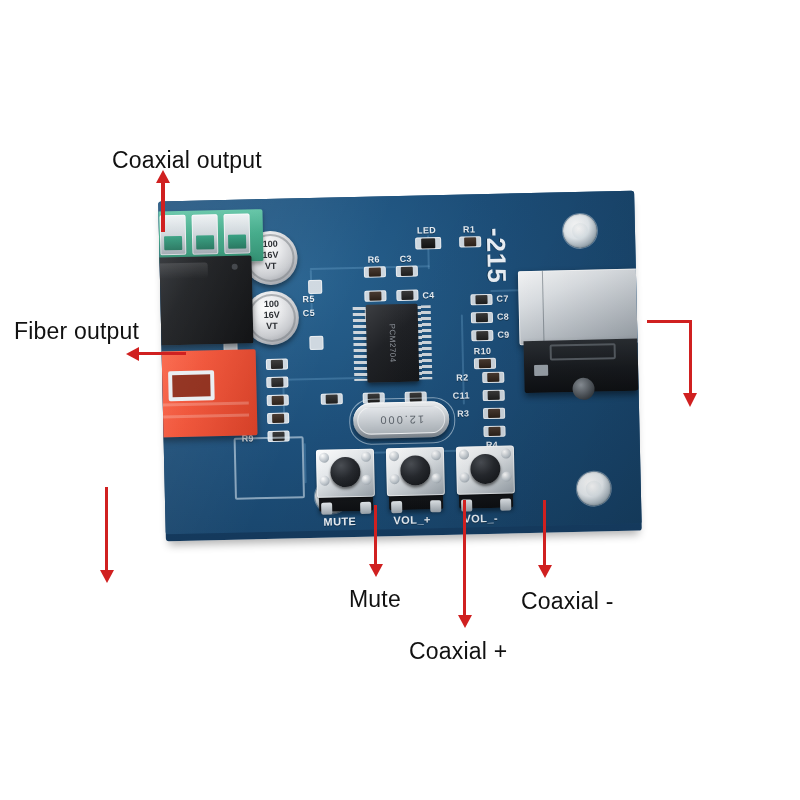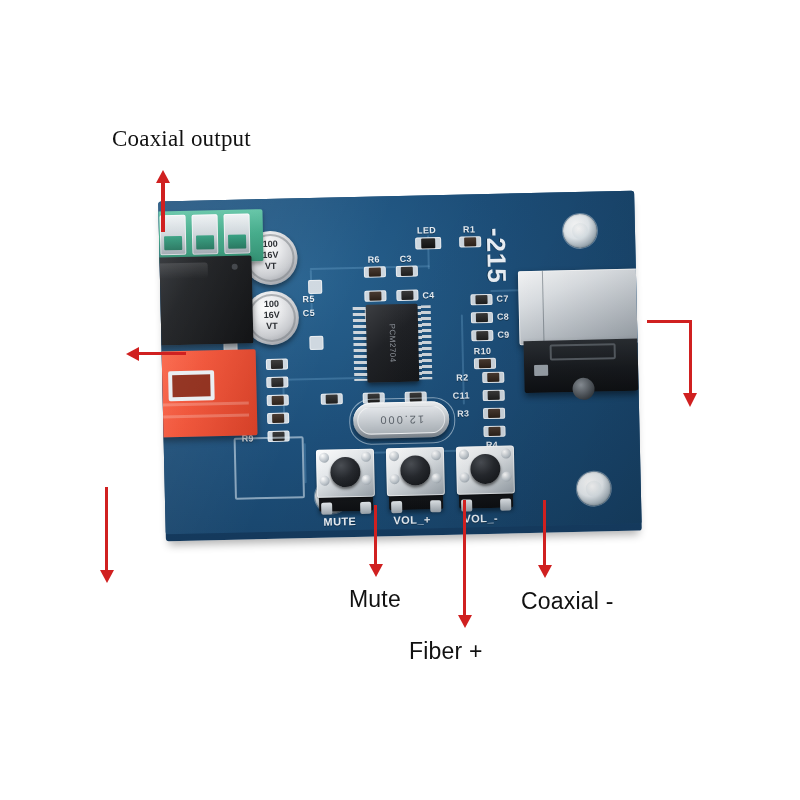--- a/index.html
+++ b/index.html
@@ -16,21 +16,21 @@
   .callout{
     position:absolute;
     color:#111;
     font-family:"Liberation Sans", sans-serif;
     font-weight:400;
     font-size:23px;
     letter-spacing:0.2px;
     white-space:nowrap;
     line-height:1;
   }
-  #lbl-coax{left:112px;top:127px;font-family:Liberation Serif, serif;}
+  #lbl-coax{left:112px;top:149px;}
   #lbl-fiber{left:14px;top:320px;}
   #lbl-analog{left:92px;top:597px;}
   #lbl-mute{left:349px;top:588px;}
   #lbl-volplus{left:409px;top:640px;}
   #lbl-volminus{left:521px;top:590px;}
   #lbl-usb{left:652px;top:418px;}
 
   
   .arrow{position:absolute;}
   .arrow .shaft{position:absolute;background:#d02020;}
@@ -461,17 +461,18 @@
       <div class="head"></div>
   </div>
 
   <div style="position:absolute;left:647px;top:320px;width:50px;height:98px;">
     <div style="position:absolute;left:0;top:0;width:45px;height:3px;background:#d02020;"></div>
     <div style="position:absolute;left:42px;top:0;width:3px;height:75px;background:#d02020;"></div>
     <div style="position:absolute;left:36px;top:73px;width:0;height:0;border-left:7px solid transparent;border-right:7px solid transparent;border-top:14px solid #d02020;"></div>
   </div>
 
   <div class="callout" id="lbl-coax">Coaxial output</div>
+  <div class="callout" id="lbl-fiber">Fiber output</div>
   <div class="callout" id="lbl-mute">Mute</div>
-  <div class="callout" id="lbl-volplus">Fiber +</div>
+  <div class="callout" id="lbl-volplus">Coaxial +</div>
   <div class="callout" id="lbl-volminus">Coaxial -</div>
 
 </div>
 
 </body></html>

